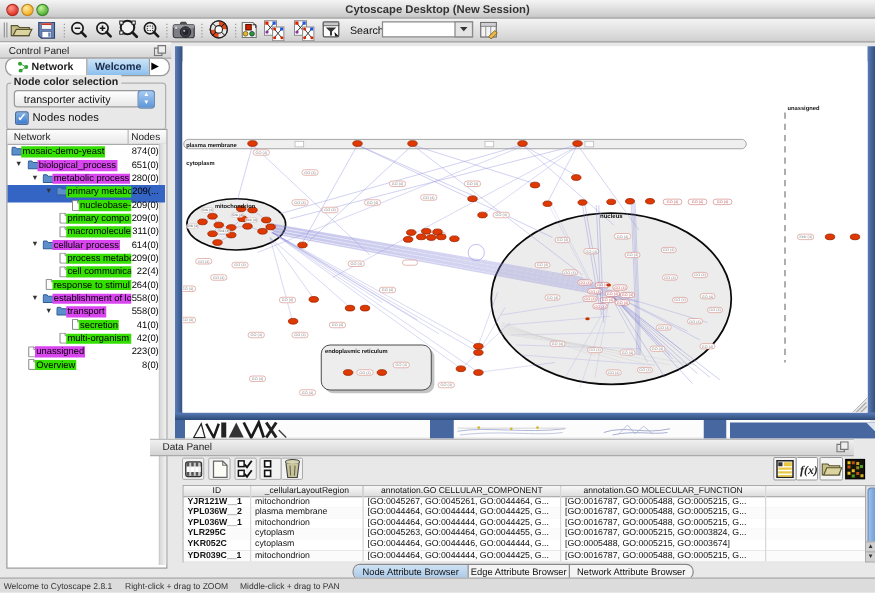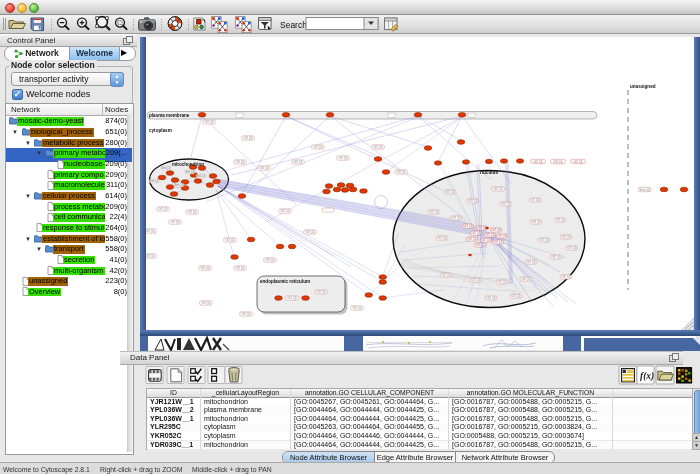--- a/index.html
+++ b/index.html
@@ -22,21 +22,21 @@
   #combo span{position:absolute;left:7px;top:1px;font-size:8.5px;color:#111;}
   #combo .step{position:absolute;right:-1px;top:-1px;width:12px;height:13px;background:linear-gradient(#a8ccf4,#5c96d8);border:1px solid #6a8ab8;border-radius:3px;color:#fff;font-size:5px;line-height:6px;text-align:center;}
   #checkbox{left:12px;top:89px;width:9px;height:9px;background:linear-gradient(#7fb2e8,#3a7bd0);border:1px solid #4a6a9a;border-radius:2px;color:#fff;font-size:9px;line-height:9px;text-align:center;font-weight:bold;}
   #checklabel{left:26px;top:89px;font-size:9px;color:#111;}
   #treebox{left:5px;top:103px;width:127px;height:350px;background:#fff;border:1px solid #9a9a9a;}
   #treehead{position:absolute;left:0;top:0;width:100%;height:11px;border-bottom:1px solid #aaa;background:linear-gradient(#fdfdfd,#e9e9e9);font-size:8px;color:#222;}
   .trow{position:absolute;left:0;width:126px;height:14px;font-size:7.5px;white-space:nowrap;overflow:hidden;}
   .trow .lbl{position:absolute;top:1px;height:8.5px;line-height:8.5px;padding:0 1px;color:#000;overflow:hidden;}
   .trow .cnt{position:absolute;right:5px;top:0;line-height:10.5px;color:#000;}
   .green{background:#35e000;}
-  .red{background:#a16207;}
+  .red{background:#d946ef;}
   .selrow{background:#3565c4;}
   .arrow{position:absolute;top:2px;font-size:6px;color:#333;}
   
   #netwin{left:140px;top:37px;width:560px;height:299px;background:#fff;}
   #nw-title{position:absolute;left:6px;top:0px;width:548px;height:11px;background:linear-gradient(#f4f4f4,#c6c6c6);border:1px solid #777;border-bottom:1px solid #666;font-size:8.5px;font-weight:bold;color:#222;text-align:center;line-height:11px;}
   .nwb{position:absolute;background:linear-gradient(90deg,#5a7cb8,#33507e);}
   
   #dp-head{left:120px;top:351px;width:563px;height:12px;background:linear-gradient(#f0f0f0,#d4d4d4);border-bottom:1px solid #aaa;border-top:1px solid #bbb;}
   #dp-head span{position:absolute;left:10px;top:1px;font-size:8px;color:#222;}
   #dp-toolbar{left:137px;top:363px;width:563px;height:25px;}
@@ -46,20 +46,21 @@
   
   #btabs{left:282px;top:451px;height:11px;border:1px solid #8a8a8a;border-radius:6px;background:#f4f4f4;overflow:hidden;}
   .btab{position:absolute;top:0;height:11px;line-height:11px;font-size:7.5px;color:#111;text-align:center;}
   #statusbar{left:0;top:462px;width:700px;height:12px;background:#dcdcdc;border-top:1px solid #aaa;font-size:6.8px;color:#333;}
 </style></head>
 <body>
 <div class="abs" id="titlebar">
   <div class="tl" style="left:5px;background:radial-gradient(circle at 35% 30%,#ff9a8a,#e33a2e 70%);border:0.5px solid #b02c20;"></div>
   <div class="tl" style="left:17px;background:radial-gradient(circle at 35% 30%,#ffe9a0,#f5b32c 70%);border:0.5px solid #c08a1e;"></div>
   <div class="tl" style="left:29px;background:radial-gradient(circle at 35% 30%,#c4f59a,#58b43c 70%);border:0.5px solid #3f8a28;"></div>
+  <div class="abs" id="titletext">Cytoscape Desktop (New Session)</div>
 </div>
 <div class="abs" id="toolbar"><svg width="700" height="18">
       <line x1="3.5" y1="3" x2="3.5" y2="15" stroke="#999"></line>
       <line x1="5.5" y1="3" x2="5.5" y2="15" stroke="#999"></line>
 <g transform="translate(8,2)">
 <path d="M1 11.5 L1 3.5 L6 3.5 L7.5 5 L15.5 5 L15.5 11.5 Z" fill="#c8c08a" stroke="#5a5430" stroke-width="0.9"></path>
 <path d="M2.5 11.5 L5 6.5 L17.5 6.5 L15 11.5 Z" fill="#dcd4a0" stroke="#5a5430" stroke-width="0.9"></path>
       </g>
 <g transform="translate(30,2)">
 <path d="M1 1 L13.6 1 L13.6 13.6 L3 13.6 L1 11.6 Z" fill="#6884b4" stroke="#32456e" stroke-width="0.9"></path>
@@ -197,21 +198,21 @@
   <div id="tab-mosaic">Welcome</div>
 </div>
 <div class="abs" id="tab-arrow" style="left:121px;top:48px;font-size:8px;color:#000;">▶</div>
 <div class="abs" id="groupbox"></div>
 <div class="abs" id="grouplabel">Node color selection</div>
 <div class="abs" id="combo">
     <span>transporter activity</span>
     <div class="step">▲<br>▼</div>
   </div>
 <div class="abs" id="checkbox">✓</div>
-<div class="abs" id="checklabel">Welcome nodes</div>
+<div class="abs" id="checklabel">Nodes nodes</div>
 <div class="abs" id="treebox">
   <div id="treehead">
       <span style="position:absolute;left:5px;top:1px;">Network</span>
       <span style="position:absolute;left:99px;top:1px;text-align:center;">Nodes</span>
   <div style="position:absolute;left:96px;top:0;width:1px;height:11px;background:#bbb;"></div>
     </div>
   <div style="position:absolute;right:0;top:11px;width:5px;height:337px;background:linear-gradient(90deg,#d8d8d8,#f2f2f2);border-left:1px solid #ccc;"></div>
 <div id="treerows">
       <div class="trow" style="top:12.40px">
         <svg style="position:absolute;left:3px;top:1px" width="10" height="8">

